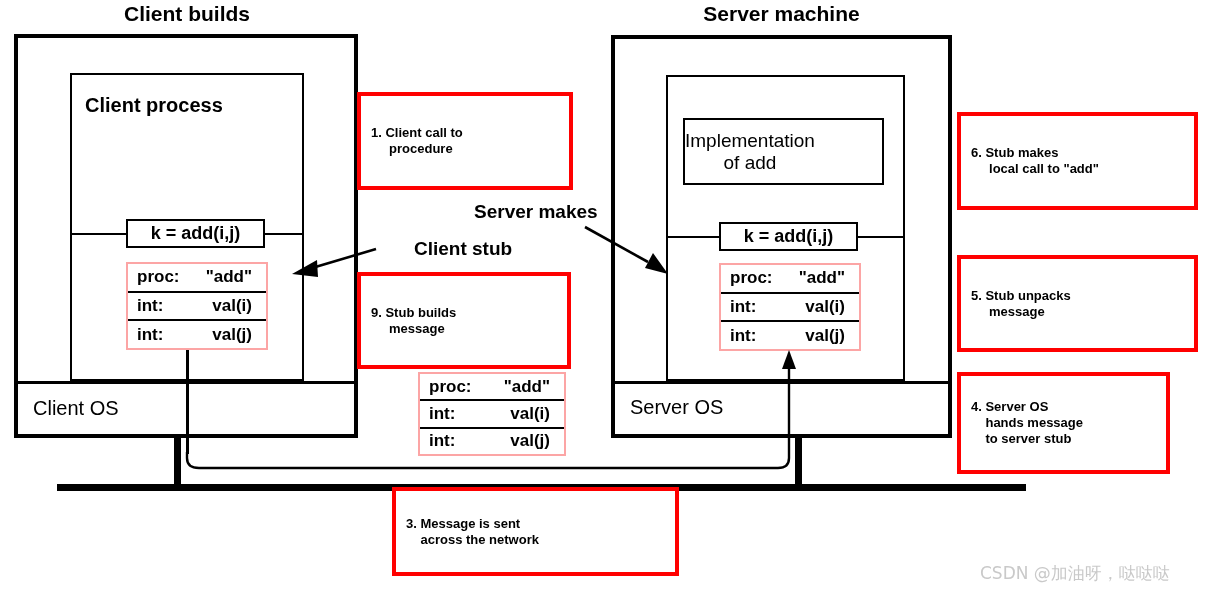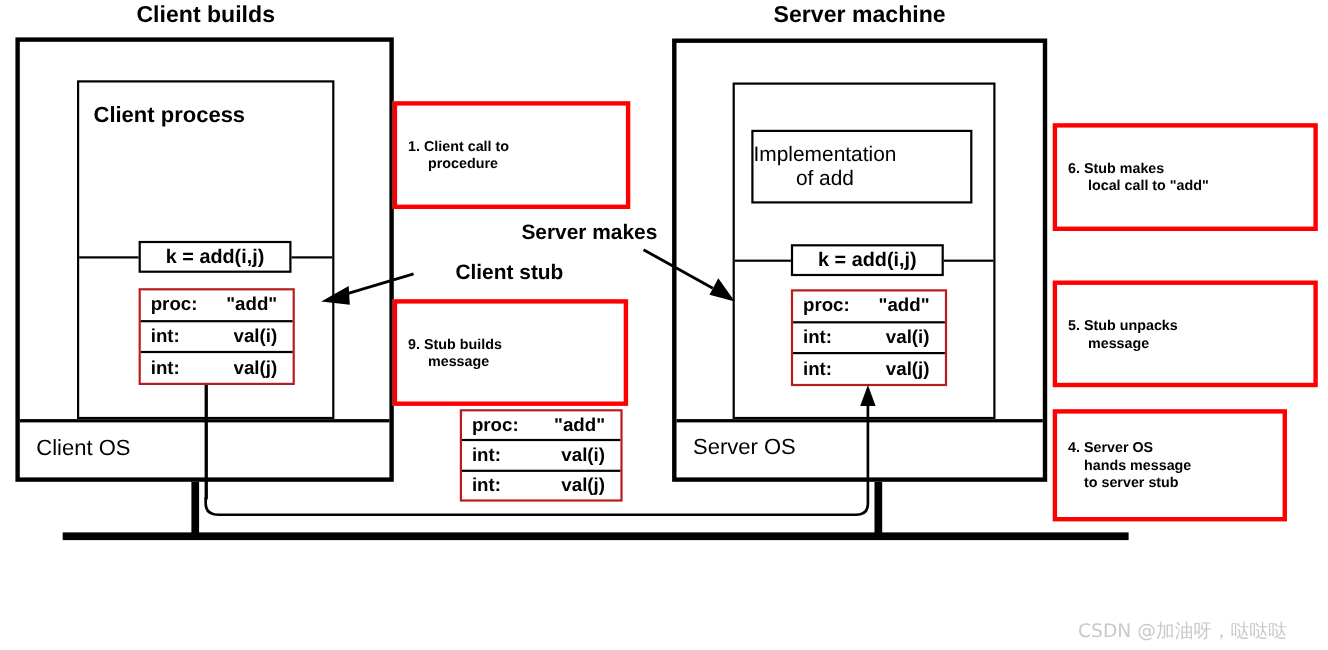--- a/index.html
+++ b/index.html
@@ -34,21 +34,21 @@
   }
 
   
   .call-pill{
     border:2px solid #000;background:#fff;
     display:flex;align-items:center;justify-content:center;
     font-size:18px;font-weight:700;white-space:nowrap;
   }
 
   
-  .msg-box{border:2px solid #b91c1c;background:#fff;display:flex;flex-direction:column;}
+  .msg-box{border:2px solid #fca5a5;background:#fff;display:flex;flex-direction:column;}
   .msg-row{
     flex:1 1 0;display:flex;align-items:center;
     border-bottom:2px solid #000;font-size:17px;font-weight:700;
     padding-left:9px;white-space:nowrap;
   }
   .msg-row:last-child{border-bottom:none;}
   .msg-row .k{display:inline-block;}
   .msg-row .v{display:inline-block;margin-left:auto;padding-right:14px;}
 
   
@@ -188,20 +188,24 @@
   <div class="abs note" style="left:357px;top:92px;width:216px;height:98px;">
     <span class="txt">1. Client call to
      procedure</span>
   </div>
 
   <div class="abs note" style="left:357px;top:272px;width:214px;height:97px;">
     <span class="txt">9. Stub builds
      message</span>
   </div>
 
+  <div class="abs note" style="left:392px;top:487px;width:287px;height:89px;">
+    <span class="txt">3. Message is sent
+    across the network</span>
+  </div>
 
   <div class="abs note" style="left:957px;top:372px;width:213px;height:102px;">
     <span class="txt">4. Server OS
     hands message
     to server stub</span>
   </div>
 
   <div class="abs note" style="left:957px;top:255px;width:241px;height:97px;">
     <span class="txt">5. Stub unpacks
      message</span>

